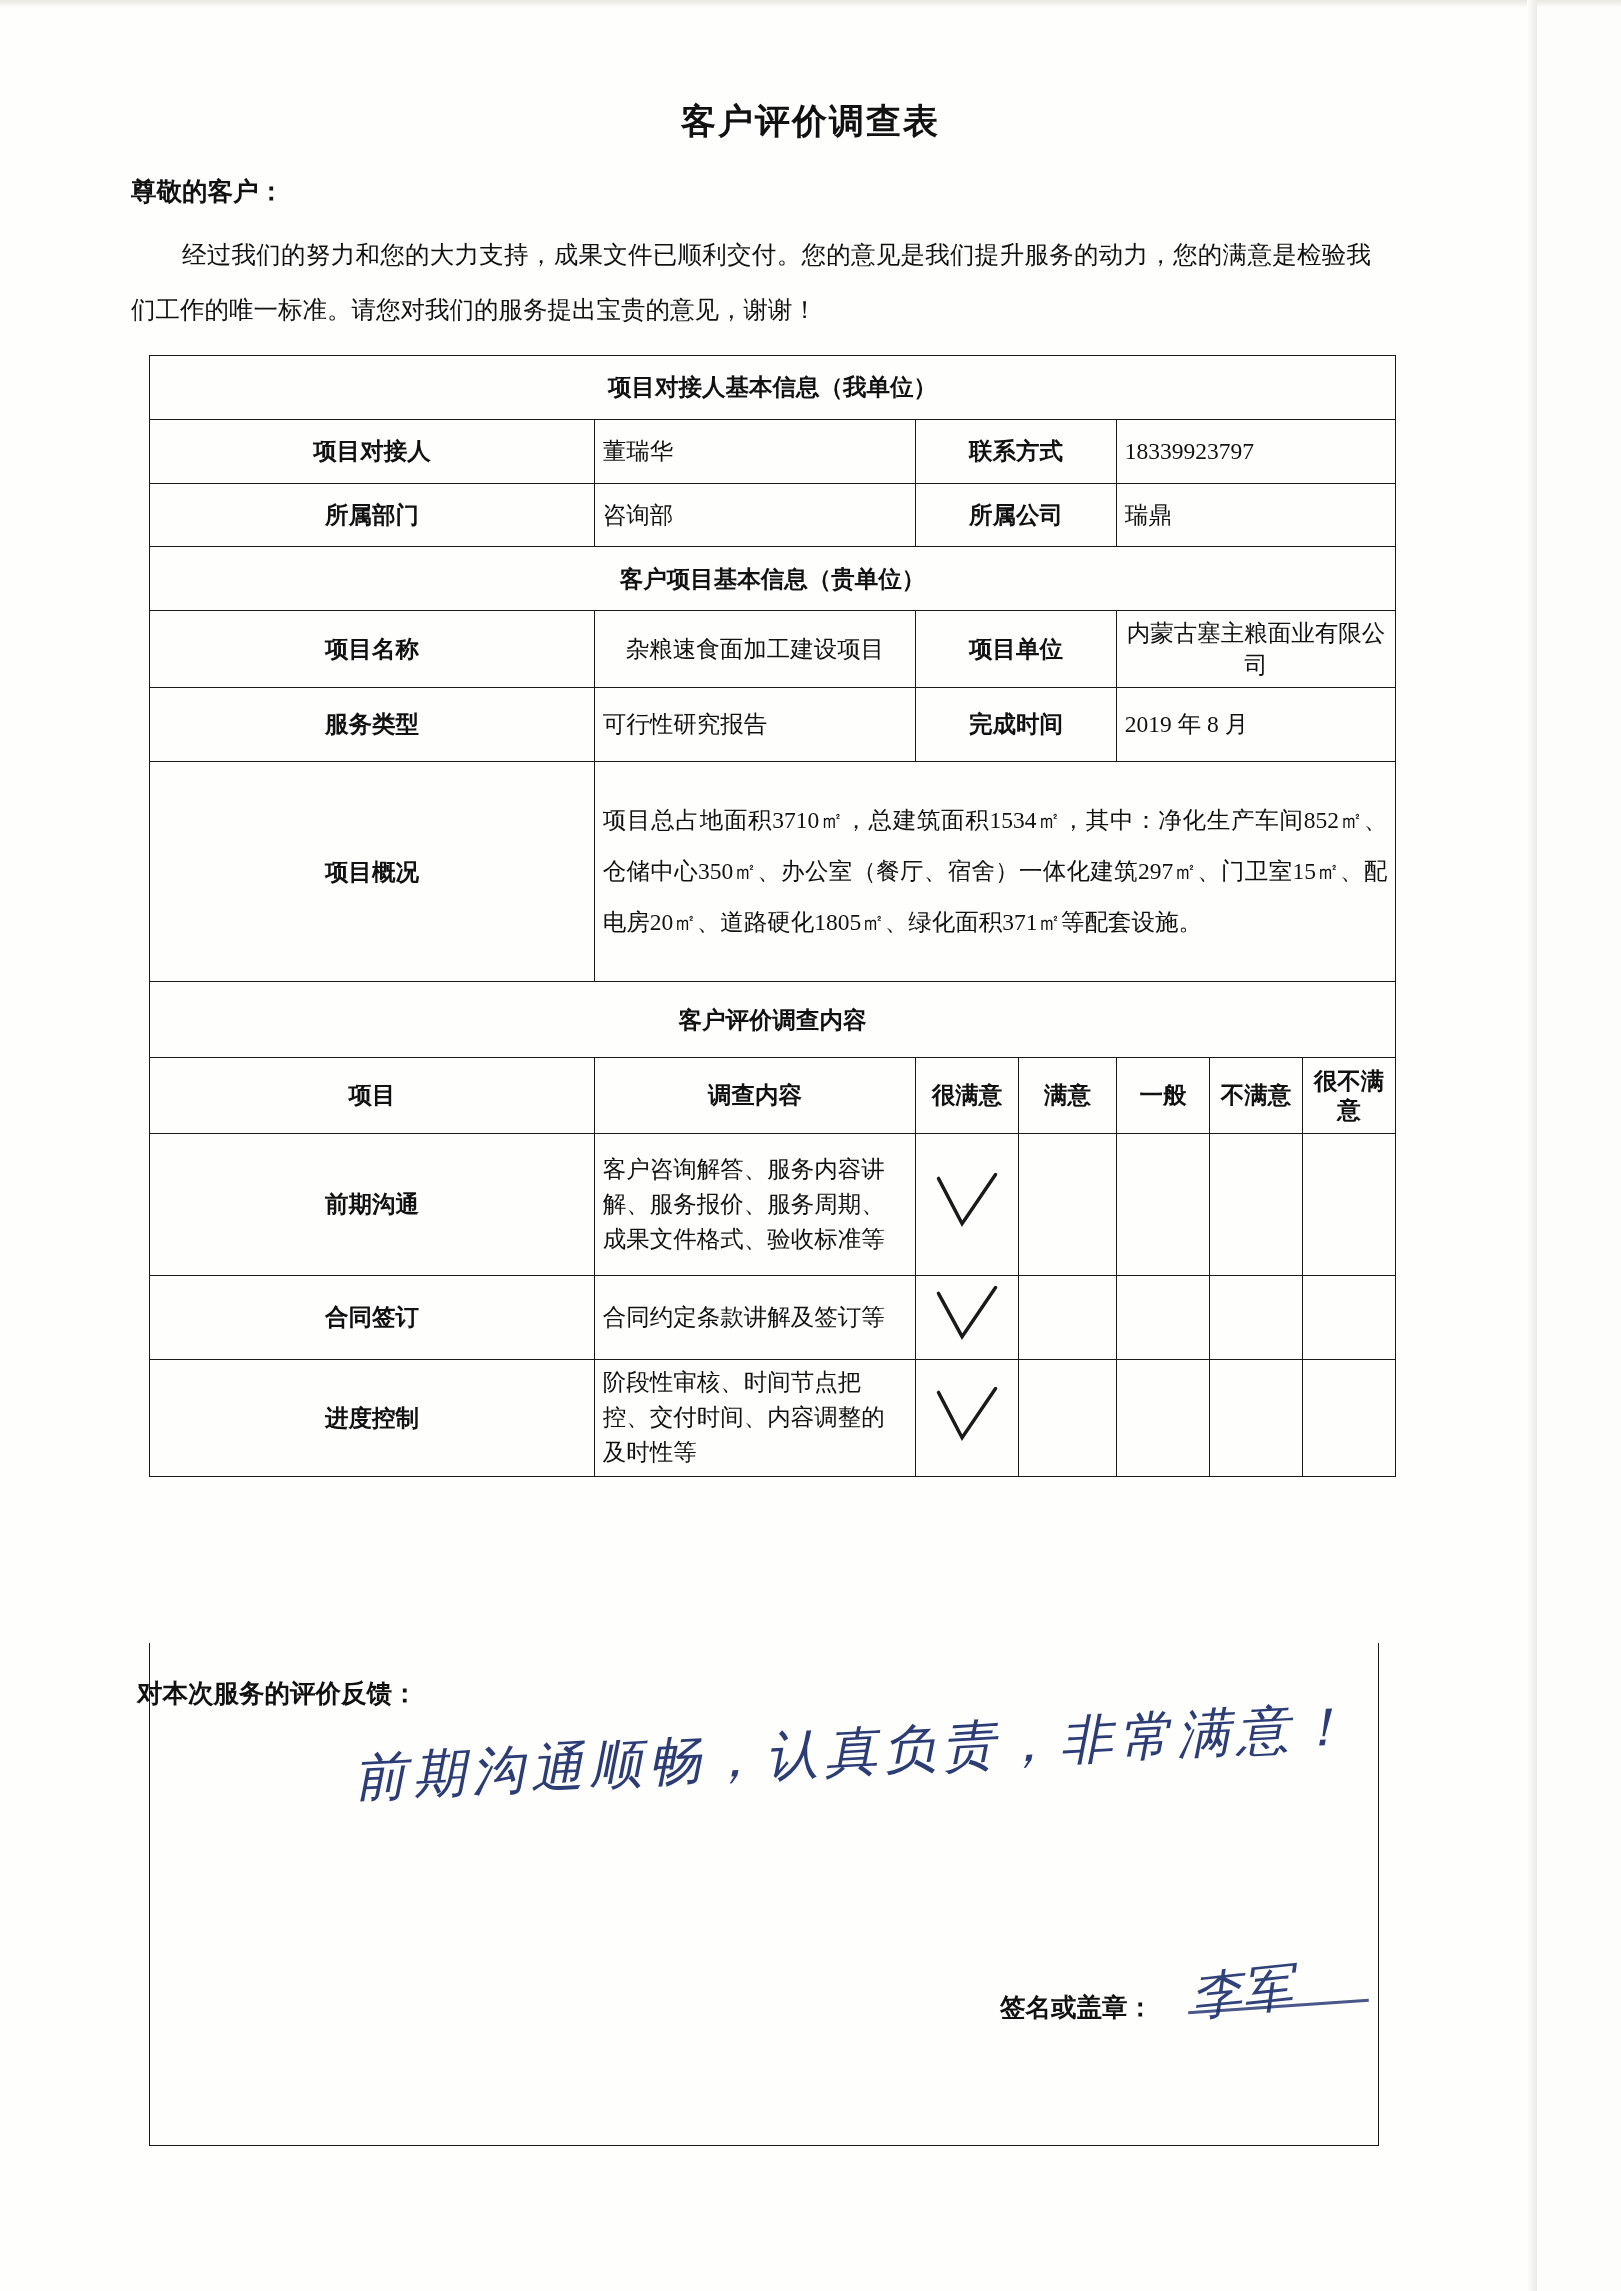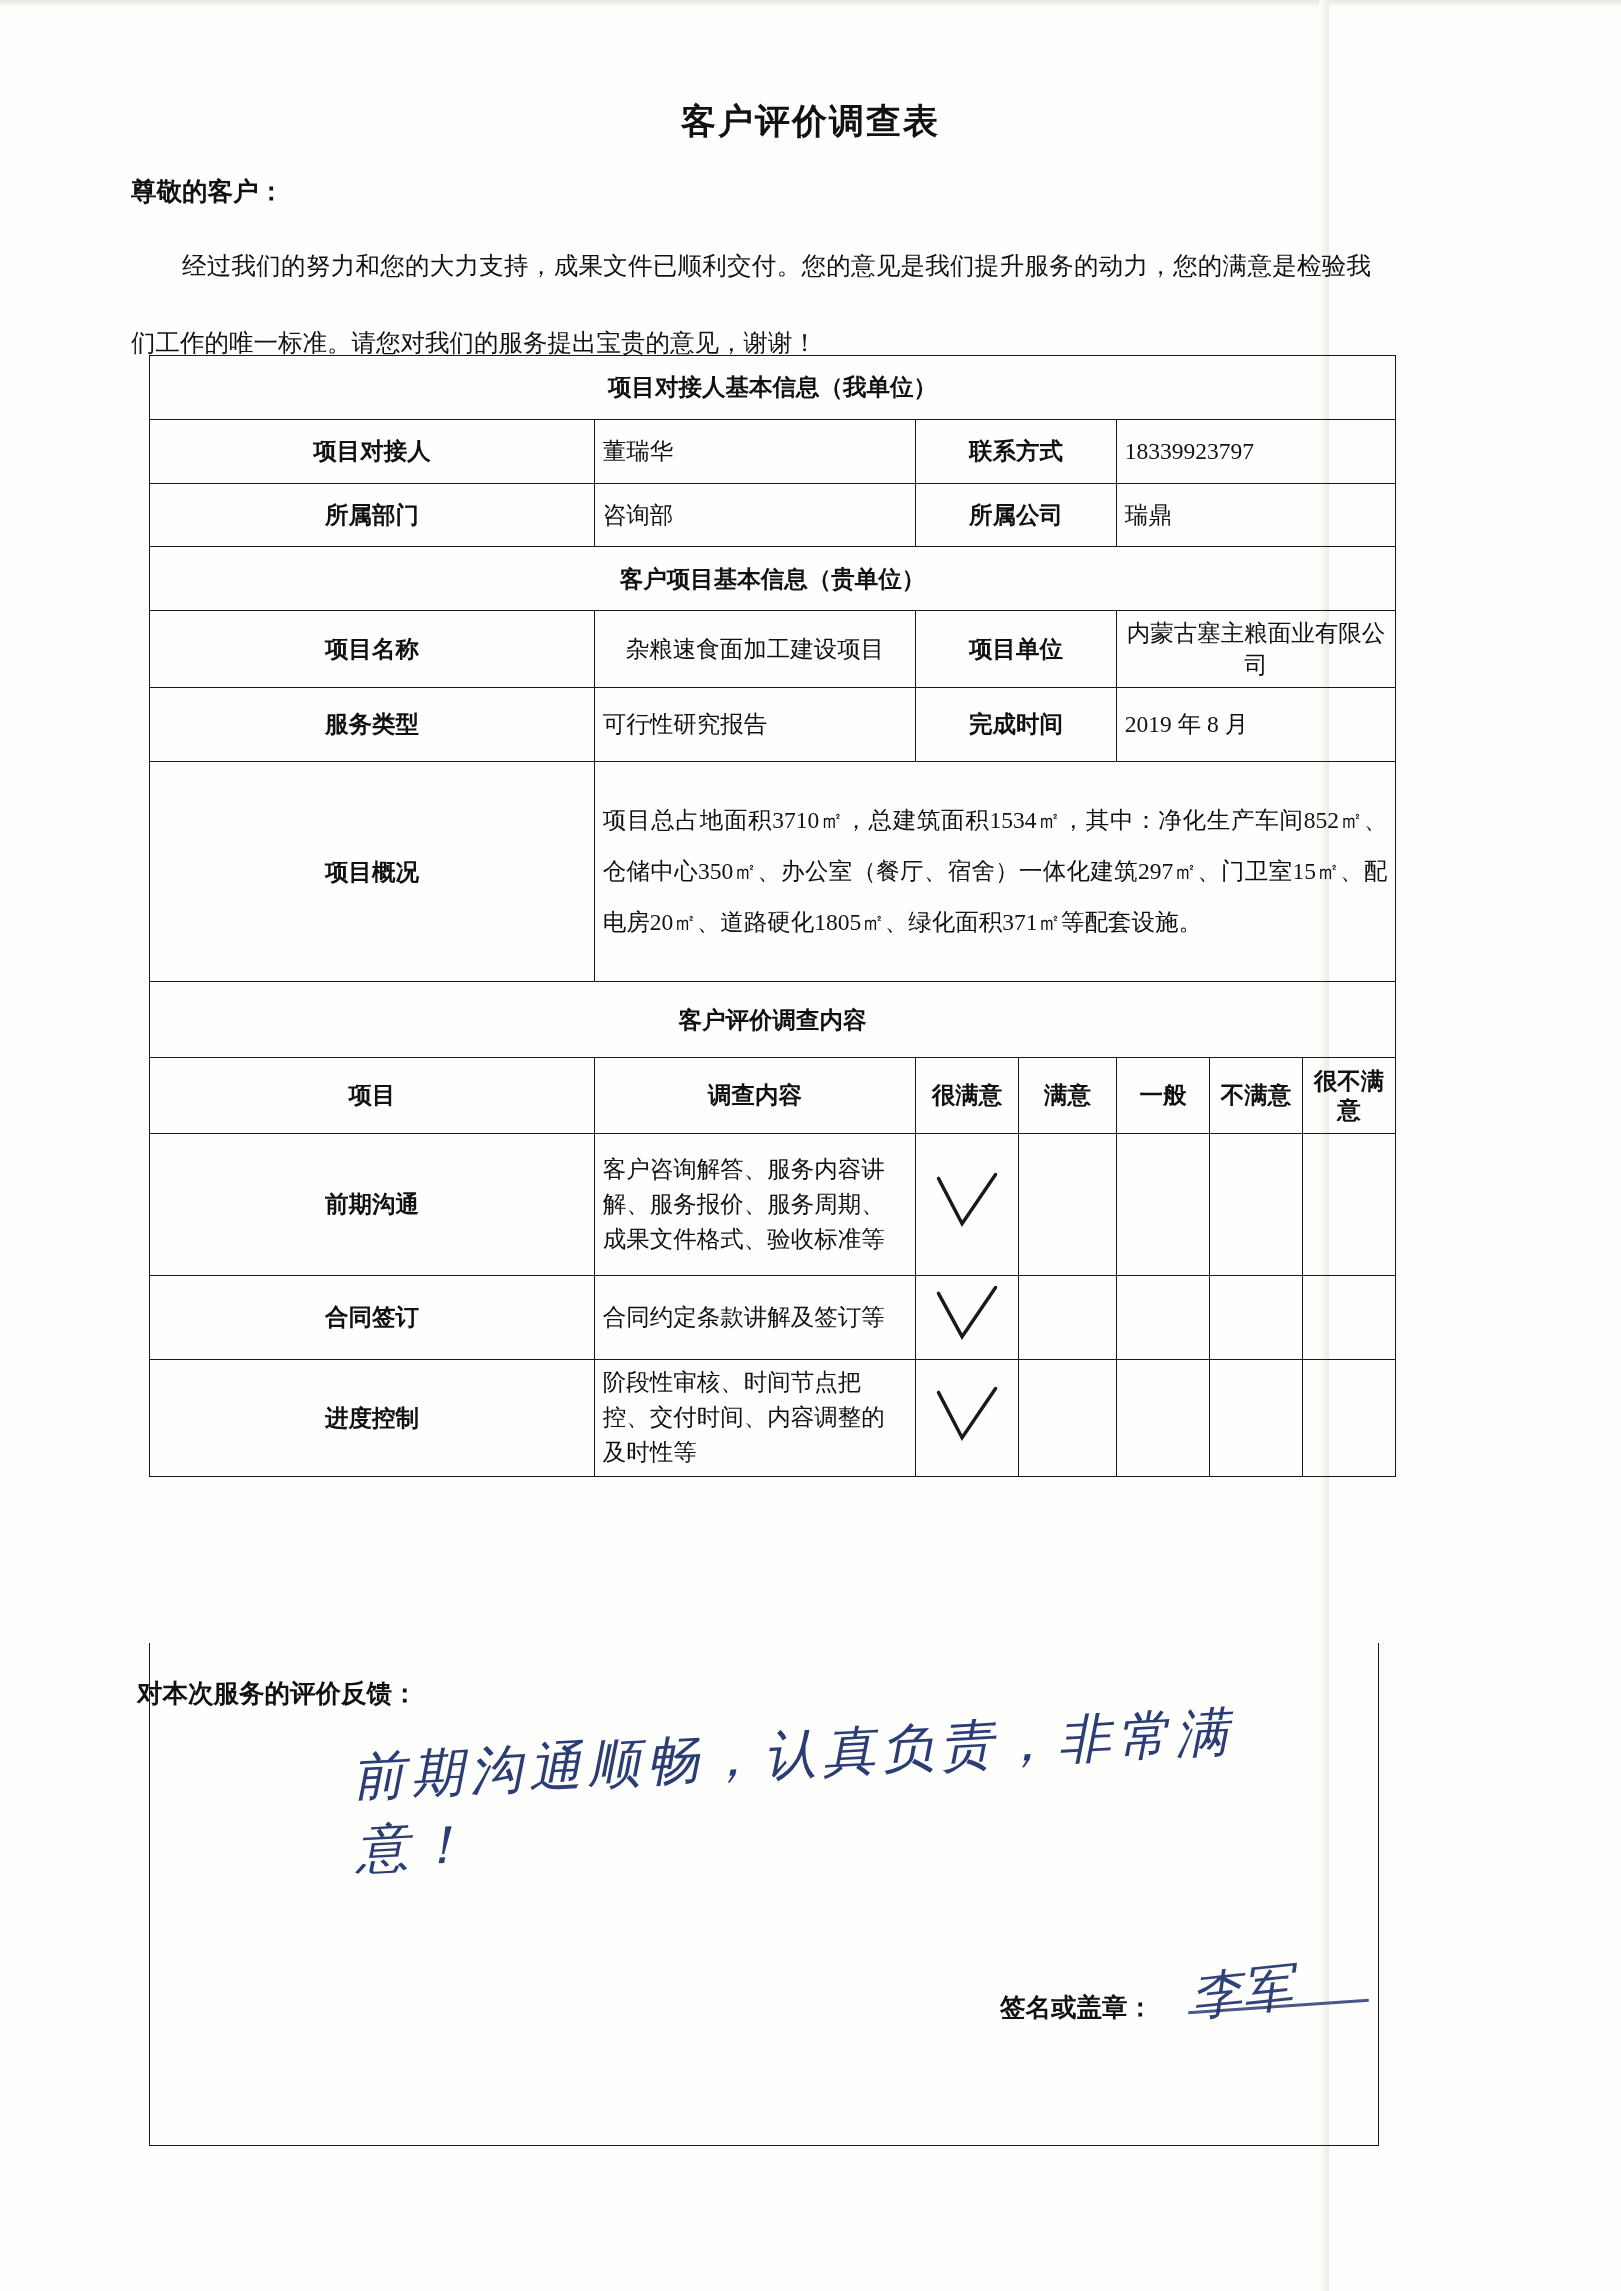--- a/index.html
+++ b/index.html
@@ -11,21 +11,21 @@
     width: 1621px;
     height: 2292px;
     font-family: "Liberation Serif", "DejaVu Serif", serif;
     color: #111;
     position: relative;
     overflow: hidden;
   }
   .page {
     position: absolute;
     left: 0; top: 0;
-    width: 1329px;
+    width: 1537px;
     height: 2292px;
     background: #fefefc;
   }
   
   .scan-edge-top {
     position: absolute; left: 0; top: 0; width: 1621px; height: 7.8px;
     background: linear-gradient(to bottom, #e9e7e2, #fefefc);
   }
   .scan-edge-right {
     position: absolute; right: 0; top: 0; width: 9.8px; height: 2292px;
@@ -47,21 +47,21 @@
     left: 131px;
     font-size: 25.5px;
     font-weight: bold;
   }
   .intro {
     position: absolute;
     top: 227px;
     left: 131px;
     width: 1240px;
     font-size: 24.5px;
-    line-height: 77px;
+    line-height: 55px;
     text-indent: 51px;
     text-align: justify;
   }
   table.main {
     position: absolute;
     top: 355px;
     left: 149px;
     width: 1228px;
     border-collapse: collapse;
     table-layout: fixed;

